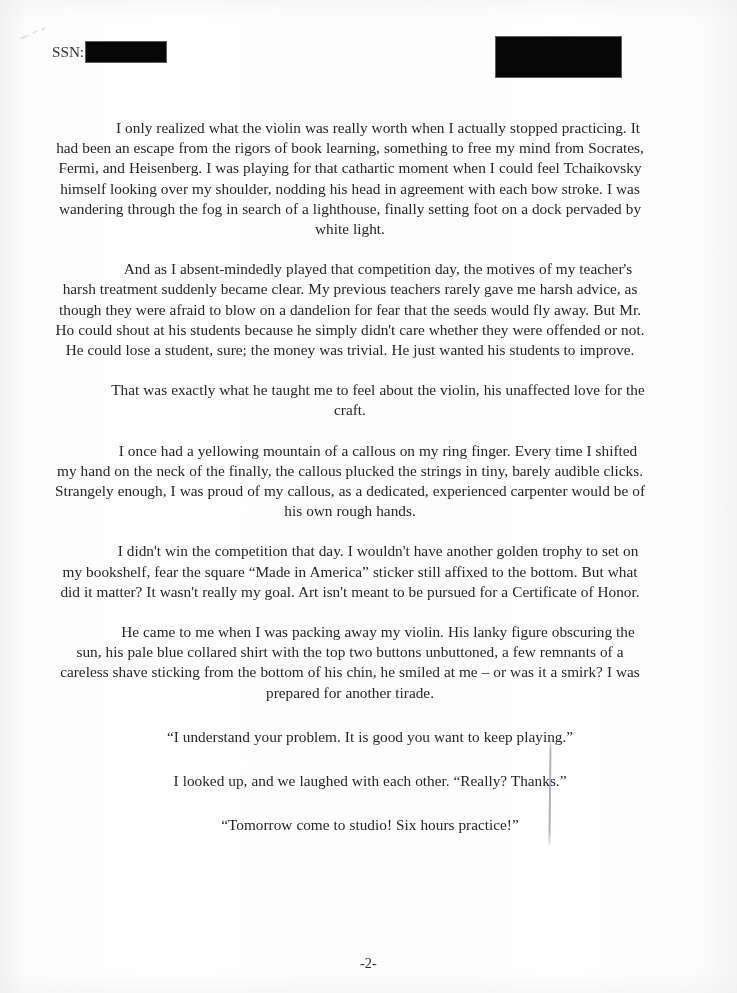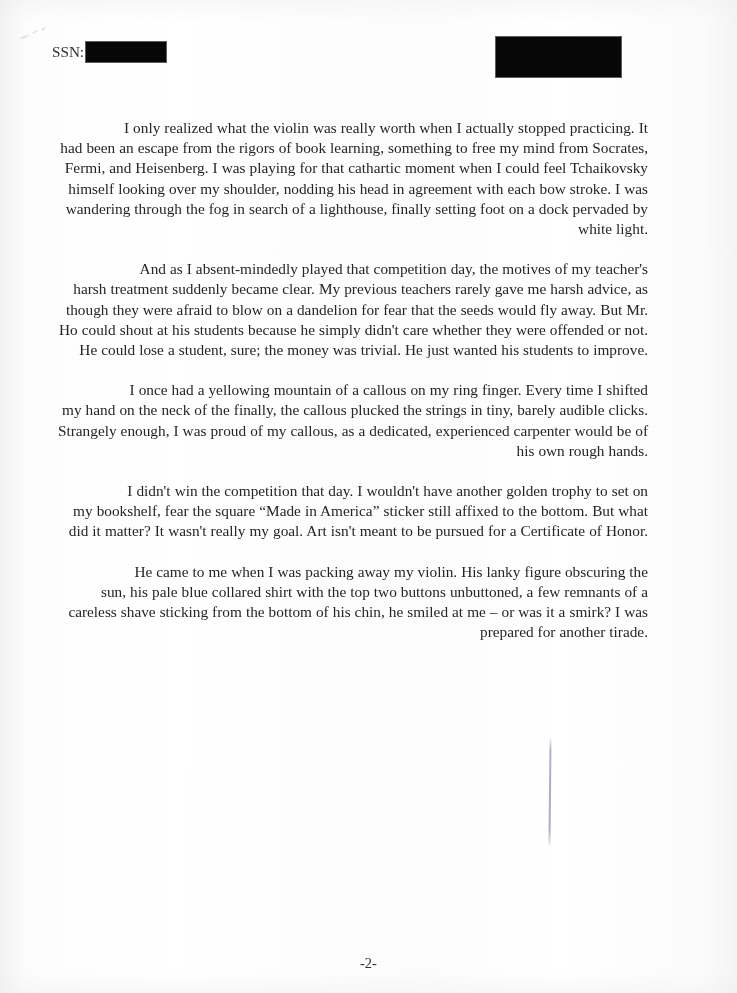--- a/index.html
+++ b/index.html
@@ -98,21 +98,21 @@
     left: 52px;
     top: 118px;
     width: 596px;
   }
   .para {
     font-size: 15.3px;
     line-height: 20.2px;
     color: #252525;
     text-indent: 56px;
     margin: 0 0 20px 0;
-    text-align: right;
+    text-align: center;
     word-spacing: 0.2px;
   }
   .para.dialogue {
     text-indent: 0;
     margin-left: 58px;
     margin-bottom: 24px;
     width: 520px;
   }
   .dialogue-block {
     margin-top: 24px;
@@ -160,23 +160,29 @@
       <span class="ssn-label">SSN:</span>
       <span class="redaction-bar ssn-redaction"></span>
     </div>
   </div>
 
   <div class="redaction-bar corner-redaction"></div>
 
   <div class="body-copy">
     <p class="para">I only realized what the violin was really worth when I actually stopped practicing. It had been an escape from the rigors of book learning, something to free my mind from Socrates, Fermi, and Heisenberg.  I was playing for that cathartic moment when I could feel Tchaikovsky himself looking over my shoulder, nodding his head in agreement with each bow stroke.  I was wandering through the fog in search of a lighthouse, finally setting foot on a dock pervaded by white light.</p>
     <p class="para">And as I absent-mindedly played that competition day, the motives of my teacher's harsh treatment suddenly became clear.  My previous teachers rarely gave me harsh advice, as though they were afraid to blow on a dandelion for fear that the seeds would fly away. But Mr. Ho could shout at his students because he simply didn't care whether they were offended or not.  He could lose a student, sure; the money was trivial.  He just wanted his students to improve.</p>
+    <p class="para">That was exactly what he taught me to feel about the violin, his unaffected love for the craft.</p>
     <p class="para">I once had a yellowing mountain of a callous on my ring finger.  Every time I shifted my hand on the neck of the finally, the callous plucked the strings in tiny, barely audible clicks.  Strangely enough, I was proud of my callous, as a dedicated, experienced carpenter would be of his own rough hands.</p>
     <p class="para">I didn't win the competition that day.  I wouldn't have another golden trophy to set on my bookshelf, fear the square “Made in America” sticker still affixed to the bottom.  But what did it matter?  It wasn't really my goal.  Art isn't meant to be pursued for a Certificate of Honor.</p>
     <p class="para">He came to me when I was packing away my violin.  His lanky figure obscuring the sun, his pale blue collared shirt with the top two buttons unbuttoned, a few remnants of a careless shave sticking from the bottom of his chin, he smiled at me – or was it a smirk?  I was prepared for another tirade.</p>
 
+    <div class="dialogue-block">
+      <p class="para dialogue">“I understand your problem.  It is good you want to keep playing.”</p>
+      <p class="para dialogue">I looked up, and we laughed with each other.  “Really?  Thanks.”</p>
+      <p class="para dialogue">“Tomorrow come to studio!  Six hours practice!”</p>
+    </div>
   </div>
 
   <div class="scan-streak"></div>
 
   <div class="footer">-2-</div>
 
 </div>
 
 </body></html>

